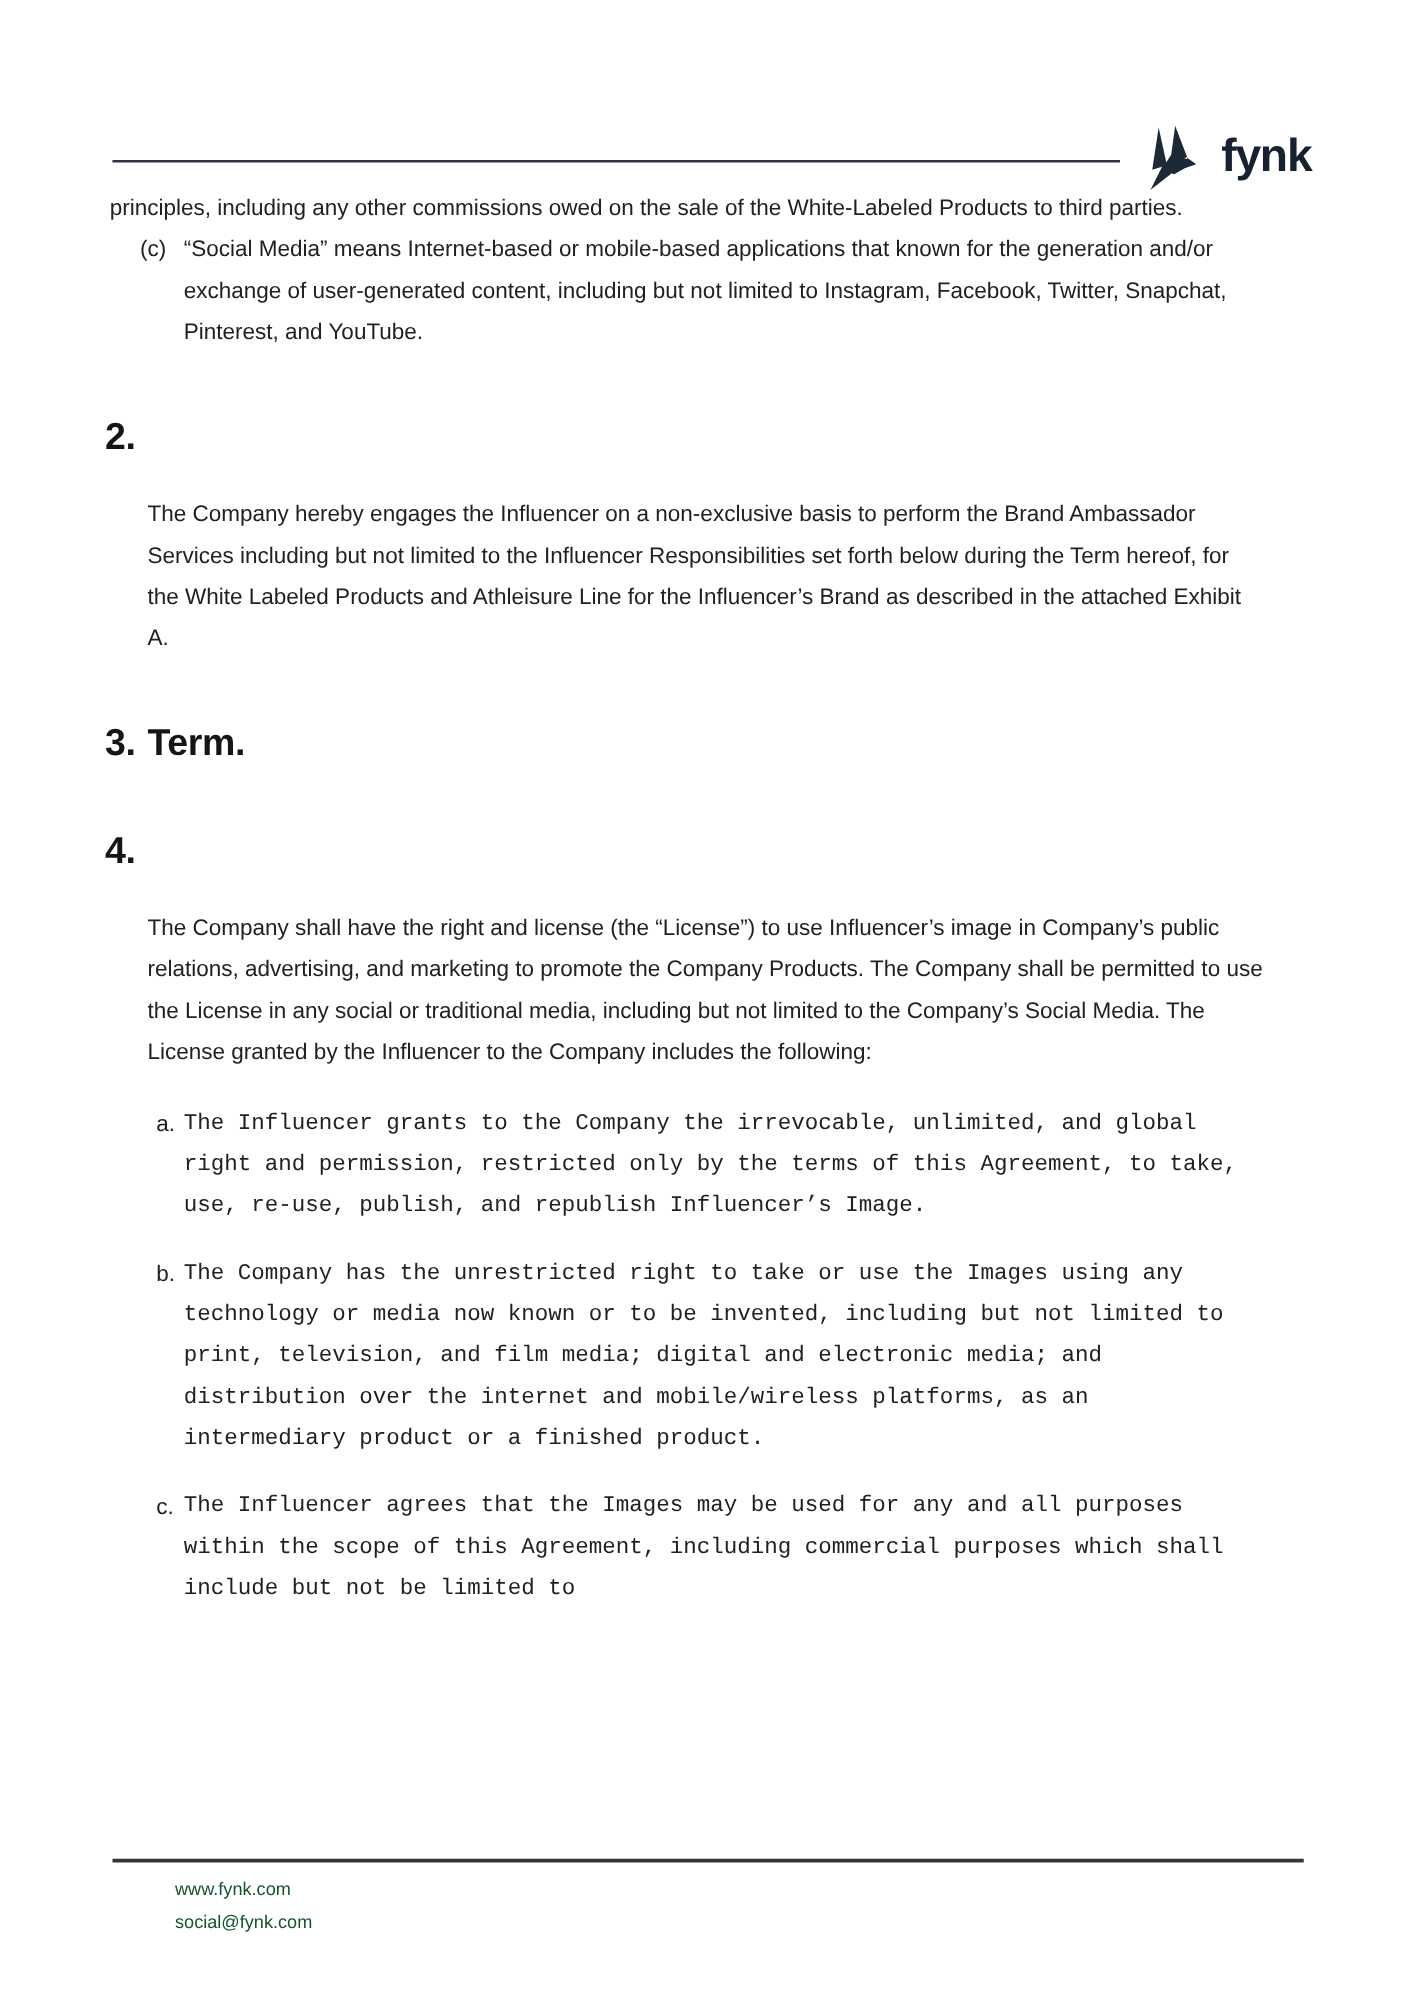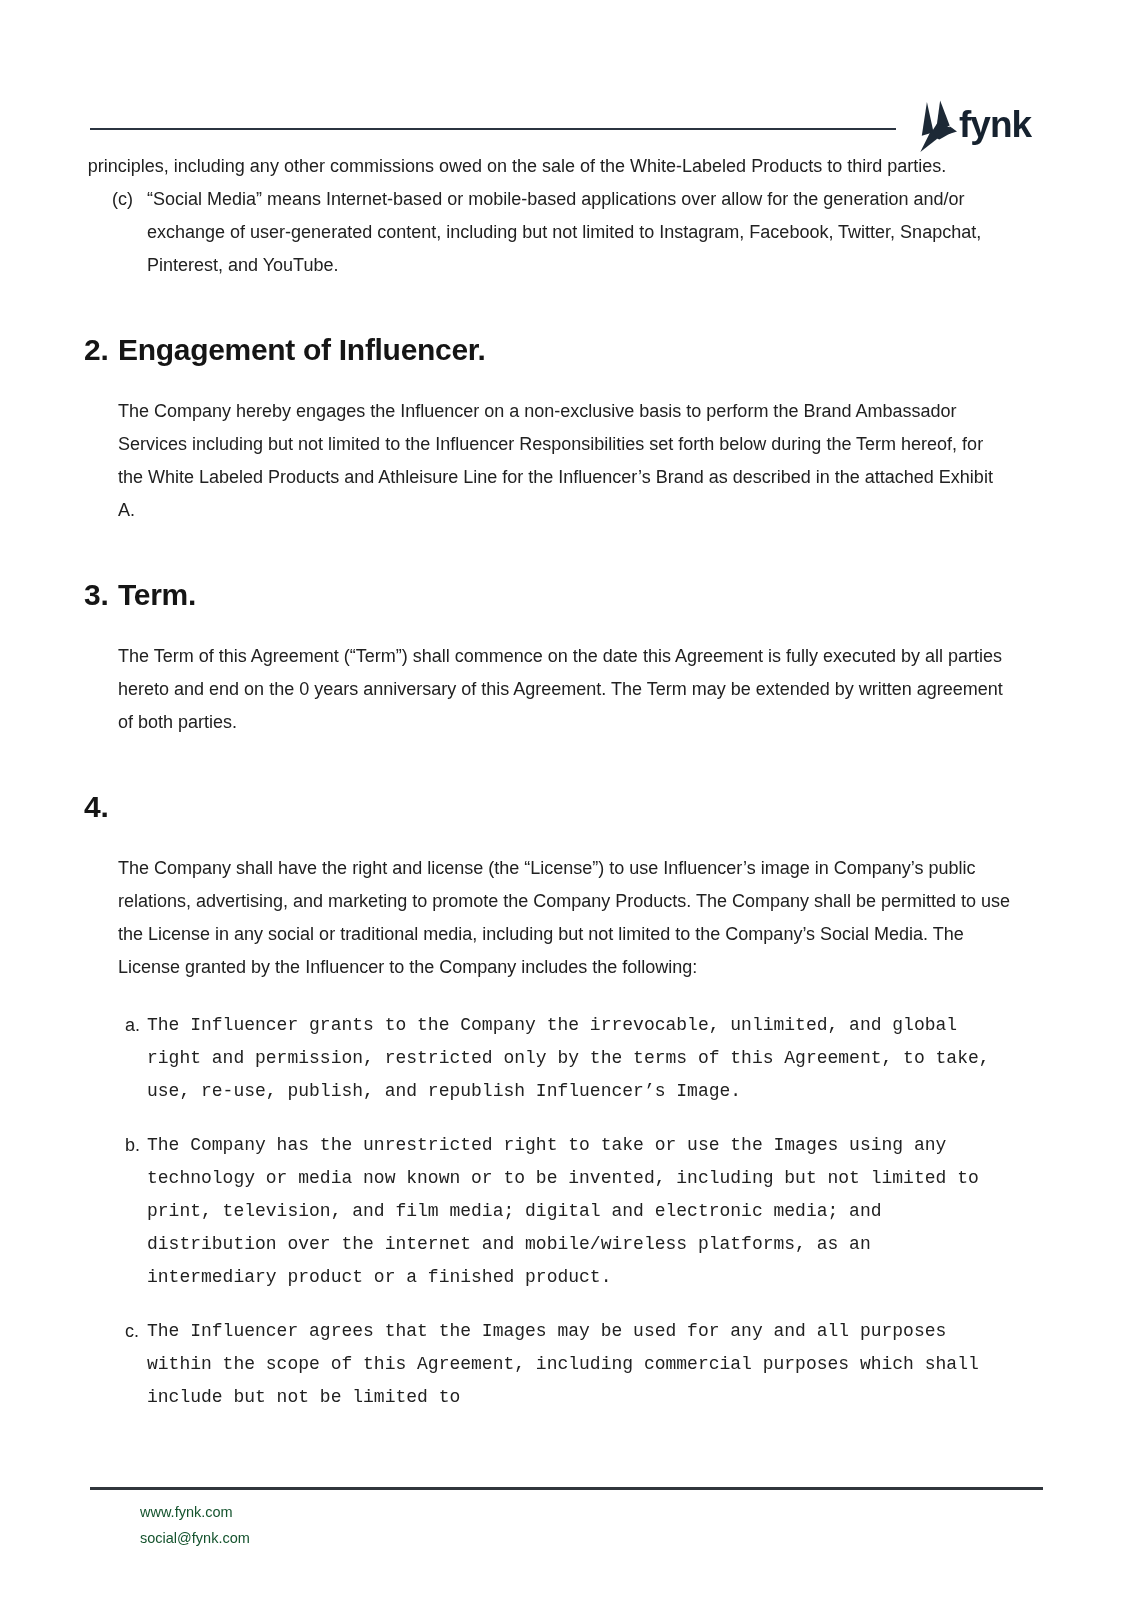--- a/index.html
+++ b/index.html
@@ -25,21 +25,21 @@
     width: 806px;
     height: 2px;
     background: #2b3440;
   }
   .logo {
     position: absolute;
     left: 913px;
     top: 98px;
     display: flex;
     align-items: center;
-    gap: 2px;
+    gap: 20px;
   }
   .logo svg { display: block; }
   .wordmark {
     font-size: 37px;
     font-weight: 800;
     letter-spacing: -1px;
     color: #16222f;
     line-height: 1;
     padding-bottom: 6px;
   }
@@ -140,37 +140,35 @@
       <span class="wordmark">fynk</span>
     </div>
   </div>
 
   <div class="content">
 
     <p class="p-continuation">principles, including any other commissions owed on the sale of the White-Labeled Products to third parties.</p>
 
     <div class="def-item">
       <span class="def-label">(c)</span>
-      <p class="def-text">“Social Media” means Internet-based or mobile-based applications over allow for the generation and/or exchange of user-generated content, including but not limited to Instagram, Facebook, Twitter, Snapchat, Pinterest, and YouTube.</p>
+      <p class="def-text">“Social Media” means Internet-based or mobile-based applications that known for the generation and/or exchange of user-generated content, including but not limited to Instagram, Facebook, Twitter, Snapchat, Pinterest, and YouTube.</p>
     </div>
 
     <section>
       <h2 class="heading">
         <span class="h-num">2.</span>
-        <span>Engagement of Influencer.</span>
       </h2>
       <p class="body-p">The Company hereby engages the Influencer on a non-exclusive basis to perform the Brand Ambassador Services including but not limited to the Influencer Responsibilities set forth below during the Term hereof, for the White Labeled Products and Athleisure Line for the Influencer’s Brand as described in the attached Exhibit A.</p>
     </section>
 
     <section>
       <h2 class="heading">
         <span class="h-num">3.</span>
         <span>Term.</span>
       </h2>
-      <p class="body-p">The Term of this Agreement (“Term”) shall commence on the date this Agreement is fully executed by all parties hereto and end on the 0 years anniversary of this Agreement. The Term may be extended by written agreement of both parties.</p>
     </section>
 
     <section>
       <h2 class="heading">
         <span class="h-num">4.</span>
       </h2>
       <p class="body-p">The Company shall have the right and license (the “License”) to use Influencer’s image in Company’s public relations, advertising, and marketing to promote the Company Products. The Company shall be permitted to use the License in any social or traditional media, including but not limited to the Company’s Social Media. The License granted by the Influencer to the Company includes the following:</p>
 
       <div class="lic-list">
         <div class="list-item">

